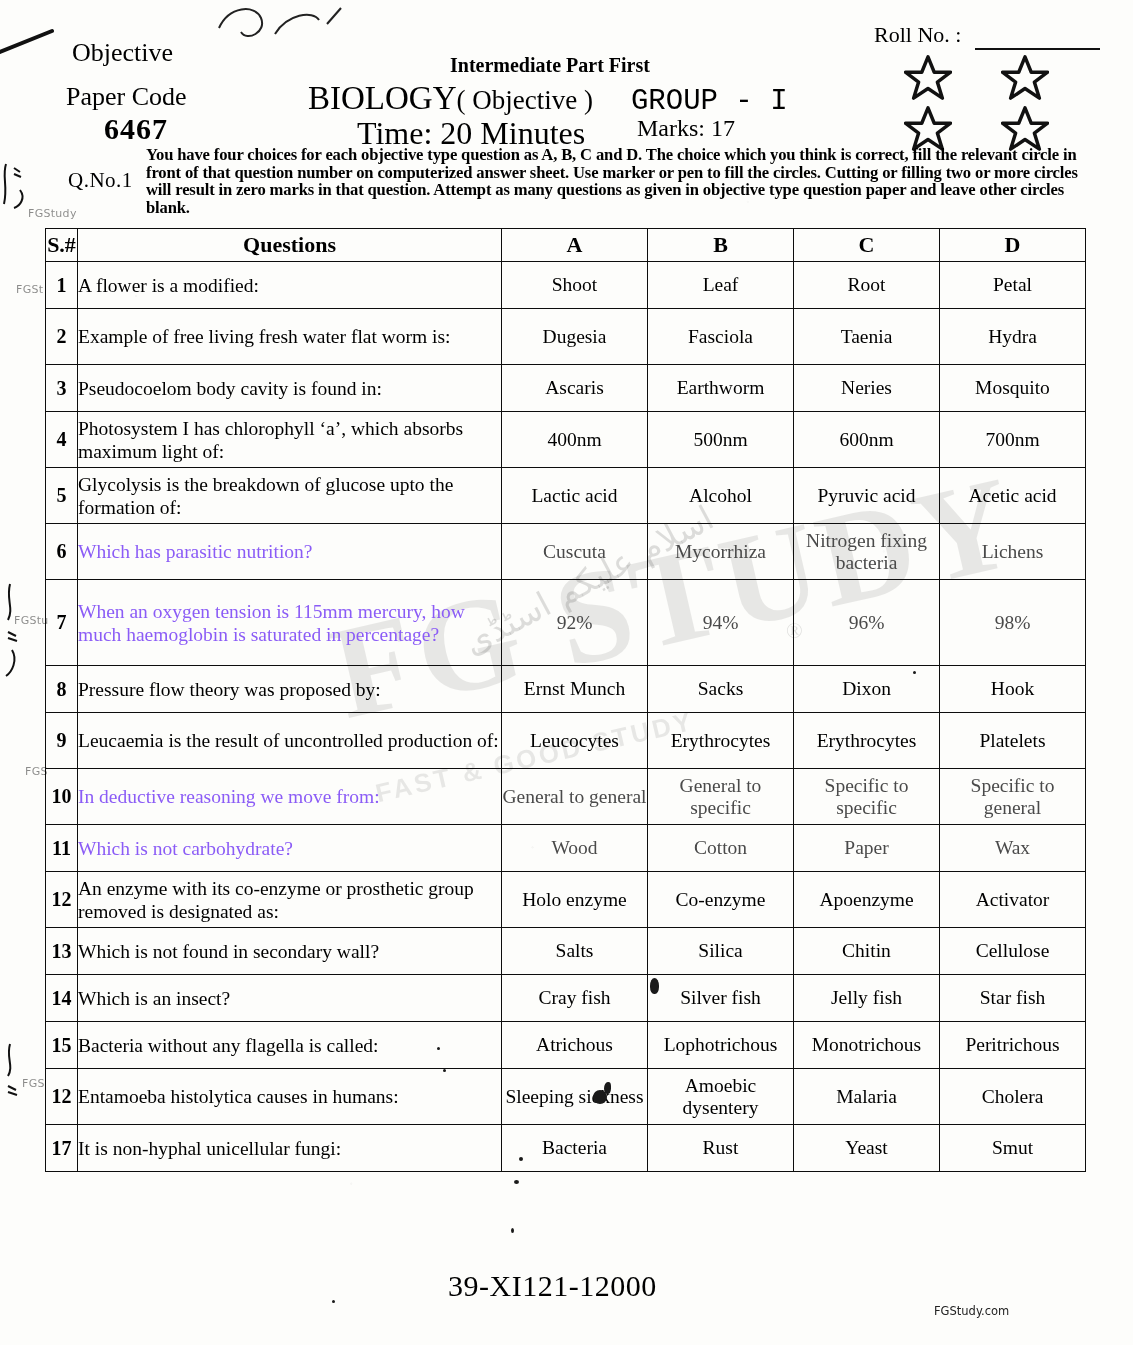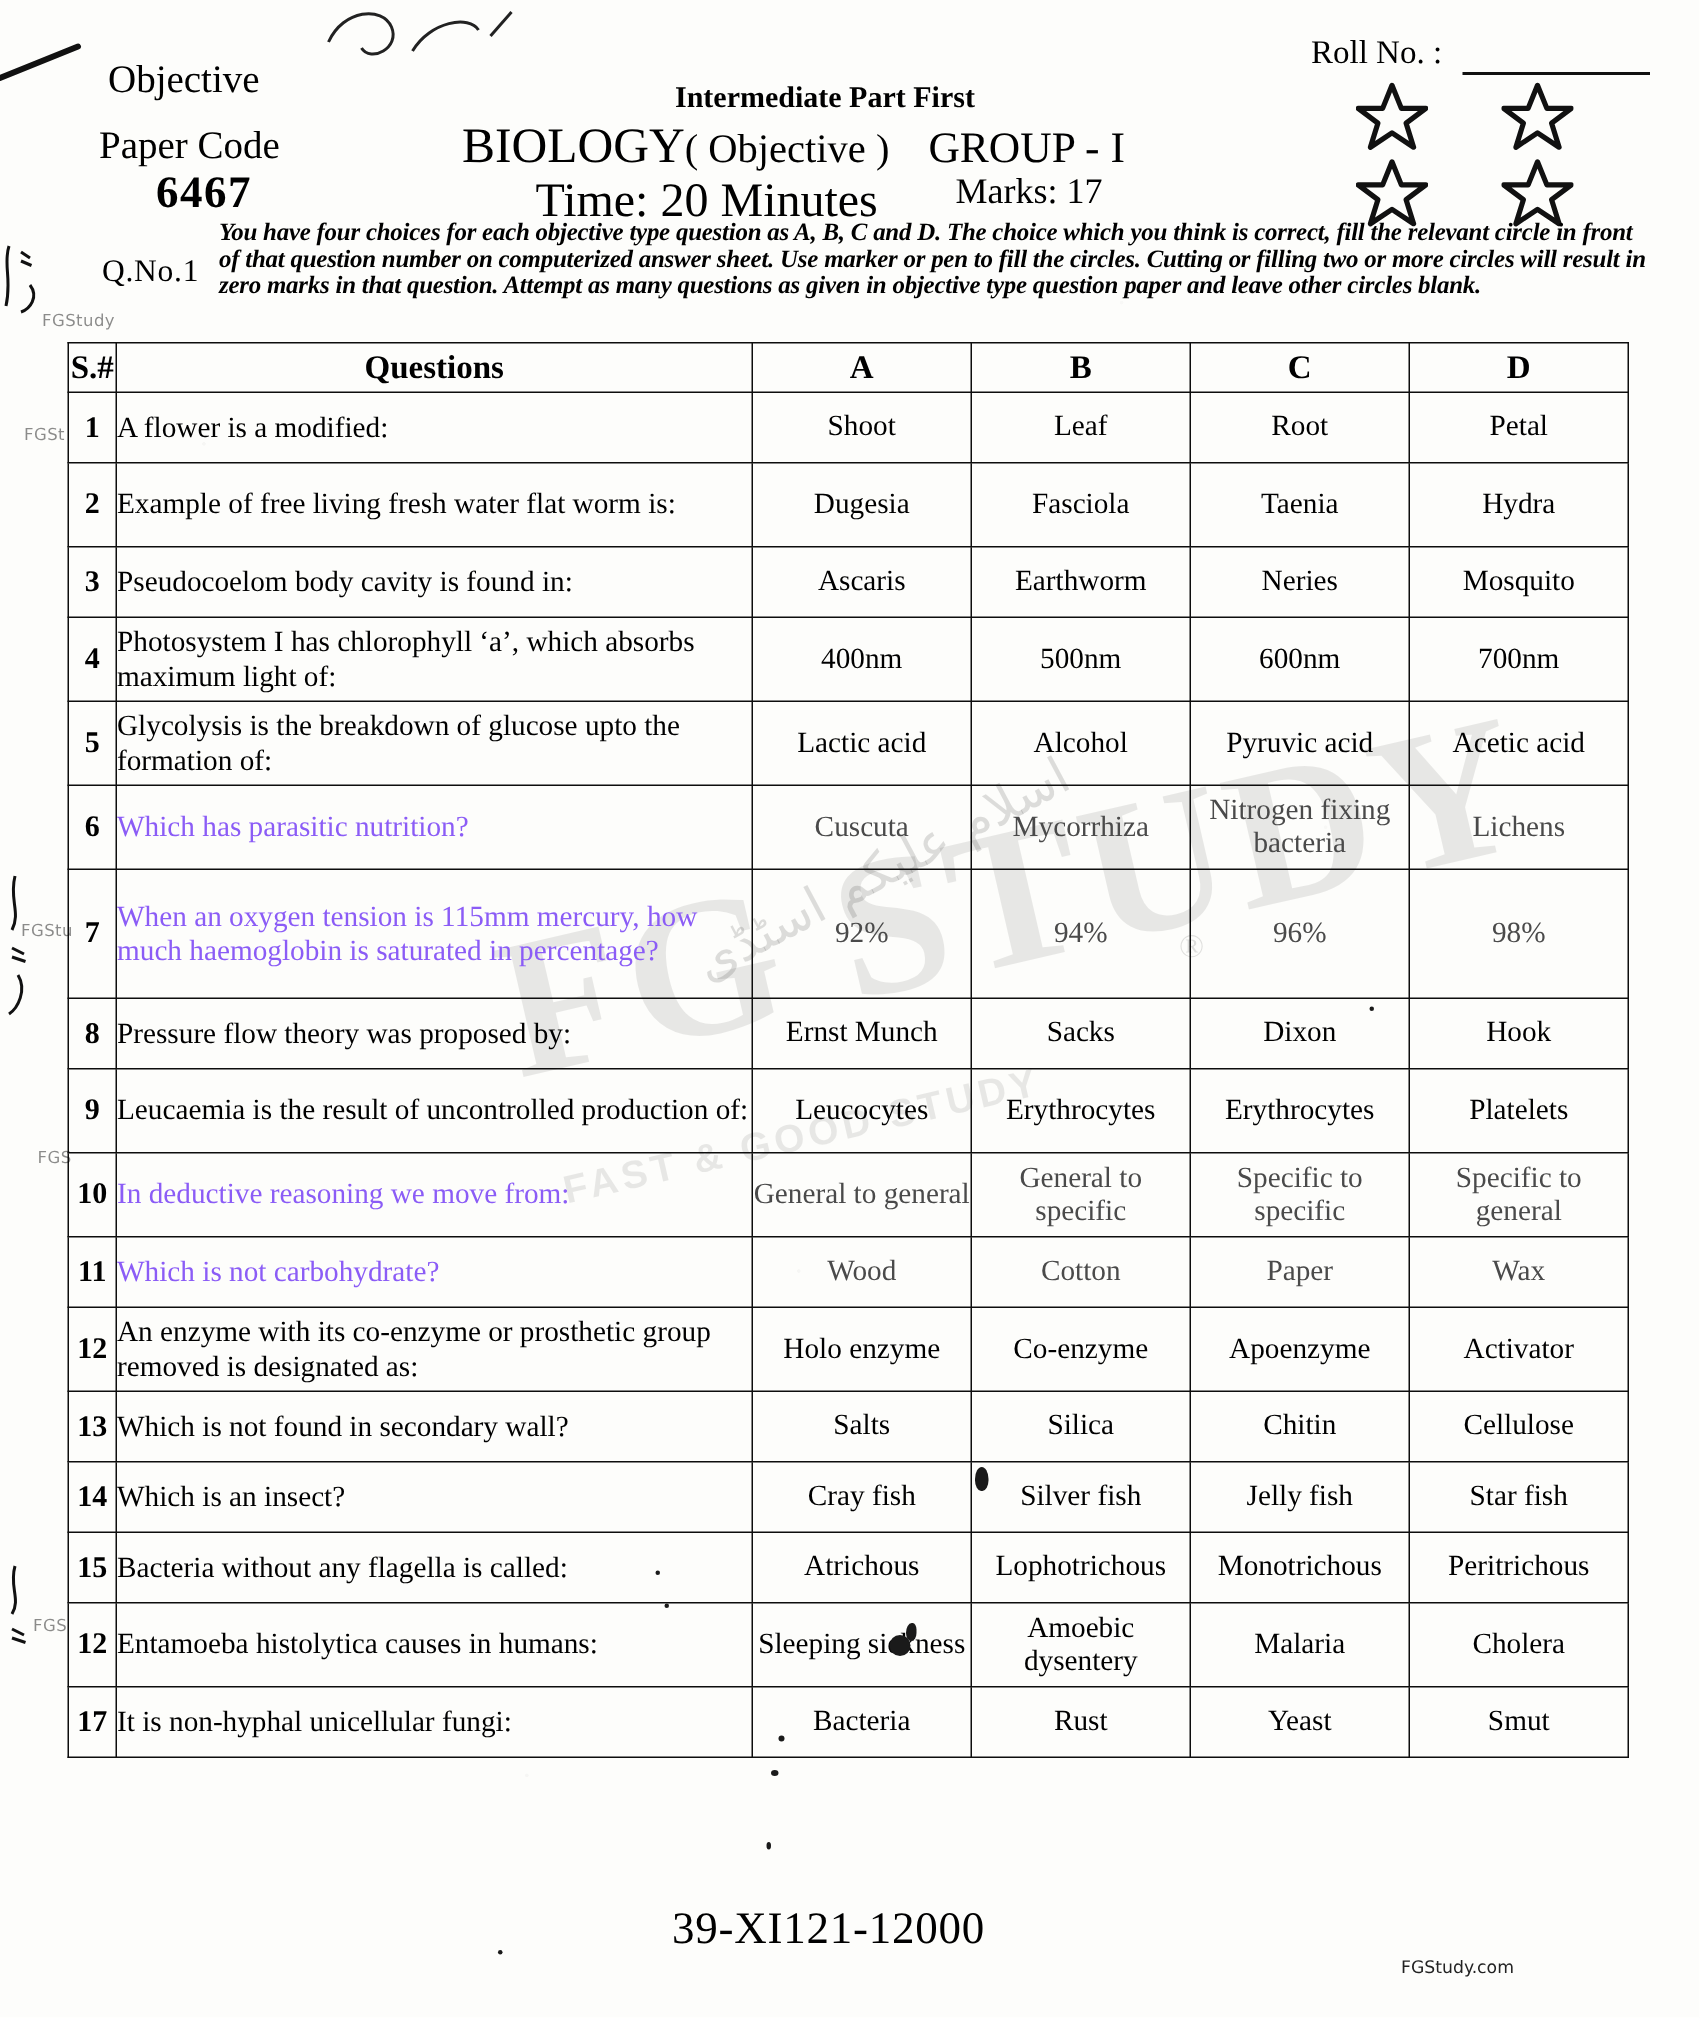--- a/index.html
+++ b/index.html
@@ -118,21 +118,21 @@
   .hdr {
     position: absolute;
     z-index: 4;
   }
   #hdr-objective   { left: 72px;  top: 38px;  font-size: 26px; }
   #hdr-papercode   { left: 66px;  top: 82px;  font-size: 26px; }
   #hdr-code        { left: 104px; top: 112px; font-size: 30px; font-weight: bold; letter-spacing: 1px;}
   #hdr-interpart   { left: 450px; top: 54px;  font-size: 20px; font-weight: bold; font-family:"Liberation Serif",serif; }
   #hdr-titleline   { left: 308px; top: 80px;  font-size: 33px; white-space: nowrap; }
   #hdr-titleline .sub { font-size: 27px; }
-  #hdr-group       { margin-left: 26px; font-size: 29px; }
+  #hdr-group       { margin-left: 38px; font-size: 29px; font-family: Liberation Mono, monospace; }
   #hdr-time        { left: 357px; top: 115px; font-size: 32px; }
   #hdr-marks       { left: 637px; top: 115px; font-size: 24px; }
   #hdr-rollno      { left: 874px; top: 22px;  font-size: 22px; }
   #rollno-line {
     position: absolute;
     left: 975px;
     top: 48px;
     width: 125px;
     border-bottom: 2px solid #111;
     z-index: 4;
@@ -171,21 +171,20 @@
     left: 146px;
     top: 146px;
     width: 955px;
     font-family: "Liberation Serif", serif;
     font-weight: bold;
     font-size: 16.6px;
     line-height: 17.6px;
     text-align: left;
     z-index: 4;
     letter-spacing: -0.15px;
-    font-style: italic;
   }
 
   
   #qtable {
     position: absolute;
     left: 45px;
     top: 228px;
     width: 1040px;
     border-collapse: collapse;
     table-layout: fixed;

